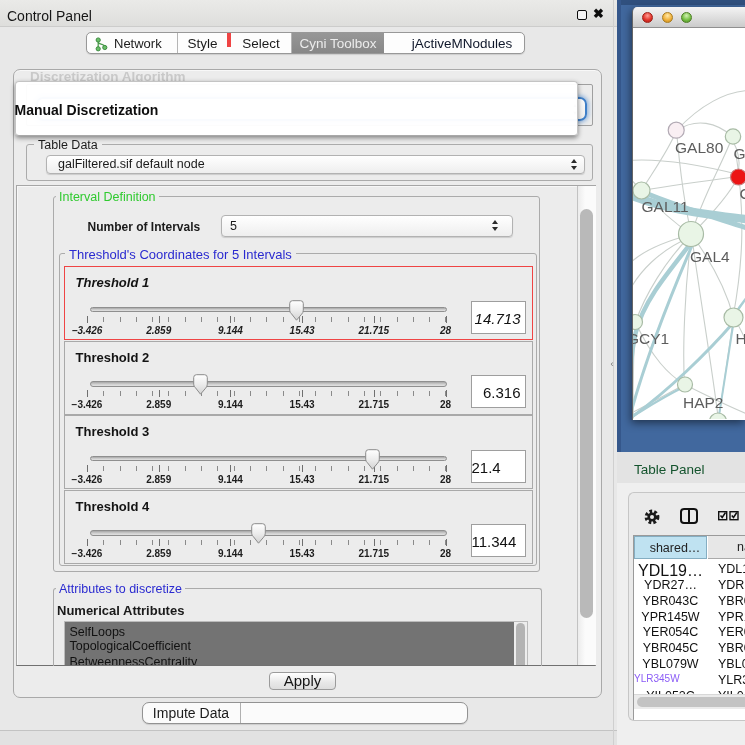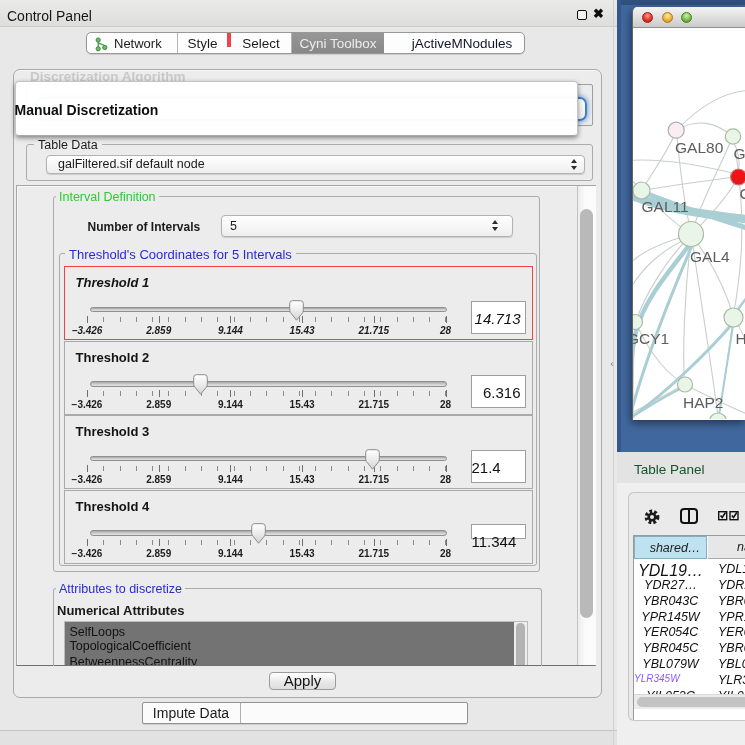--- a/index.html
+++ b/index.html
@@ -171,41 +171,41 @@
   <svg class="abs" style="left:186px;top:32.5px;" width="15" height="21" viewBox="0 0 15 21">
     <defs>
         <linearGradient id="th3" x1="0" y1="0" x2="0" y2="1">
           <stop offset="0" stop-color="#ffffff"></stop>
           <stop offset="0.5" stop-color="#ececec"></stop>
           <stop offset="1" stop-color="#d2d2d2"></stop>
         </linearGradient>
       </defs>
     <path d="M3.5 0.7 H11.5 Q14.3 0.7 14.3 3.5 V10.2 Q14.3 12.6 12.6 14.2 L7.5 20.2 L2.4 13.7 Q0.7 12.6 0.7 10.2 V3.5 Q0.7 0.7 3.5 0.7 Z" fill="url(#th3)" stroke="#8b8b8b" stroke-width="1"></path>
   </svg>
-  <div class="abs" style="left:406px;top:33.5px;width:55px;height:15px;background:#fff;border:1px solid #9e9e9e;line-height:33px;font-size:15px;color:#111;text-align:right;padding-right:19px;">11.344</div>
+  <div class="abs" style="left:406px;top:33.5px;width:55px;height:33px;background:#fff;border:1px solid #9e9e9e;line-height:33px;font-size:15px;color:#111;text-align:right;padding-right:19px;">11.344</div>
 </div>
 
 <div class="abs" style="left:52.5px;top:587.5px;width:489.5px;height:78px;border:1px solid #ababab;border-top-left-radius:3px;border-top-right-radius:3px;border-bottom:none;"></div>
 <div class="abs" style="left:56px;top:581.5px;font-size:12.5px;color:#2a2ad0;background:#ececec;padding:0 3px;">Attributes to discretize</div>
 <div class="abs" style="left:57px;top:602.5px;font-size:13px;font-weight:bold;color:#1a1a1a;">Numerical Attributes</div>
 <div class="abs" style="left:63.5px;top:620.5px;width:464.5px;height:44.5px;background:#737373;border:1px solid #bbbbbb;border-bottom:none;overflow:hidden;">
   <div style="position:absolute;left:5px;top:3px;font-size:12.5px;color:#111;">SelfLoops</div>
   <div style="position:absolute;left:5px;top:17.5px;font-size:12.5px;color:#111;">TopologicalCoefficient</div>
   <div style="position:absolute;left:5px;top:33.5px;font-size:12.5px;color:#111;">BetweennessCentrality</div>
   <div style="position:absolute;right:0;top:0;width:13.5px;height:44.5px;background:#ededed;"></div>
   <div style="position:absolute;right:2px;top:1.5px;width:9.5px;height:60px;background:#b3b3b3;border-radius:5px;"></div>
 </div>
 
 <div class="abs" style="left:269px;top:672px;width:67px;height:17.5px;background:linear-gradient(#ffffff,#e9e9e9 55%,#dddddd);border:1px solid #9b9b9b;border-radius:4px;text-align:center;line-height:16px;font-size:15px;color:#141414;">Apply</div>
 
 <div class="abs" style="left:15px;top:80.5px;width:562.5px;height:55.5px;background:rgba(255,255,255,0.97);border:1px solid #c4c4c4;border-radius:4px;box-shadow:0 2px 5px rgba(0,0,0,0.45);border-bottom-color:#a8a8a8;">
   <div class="abs" style="left:-1.5px;top:20px;font-size:14px;font-weight:bold;color:#0e0e0e;">Manual Discretization</div>
 </div>
 
-<div class="abs" style="left:141.5px;top:702px;width:326px;height:22px;background:#fbfbfb;border:1px solid #929292;border-radius:2px;overflow:hidden;box-shadow:0 1px 1px rgba(0,0,0,0.12);">
+<div class="abs" style="left:141.5px;top:702px;width:326px;height:22px;background:#fbfbfb;border:1px solid #929292;border-radius:7px;overflow:hidden;box-shadow:0 1px 1px rgba(0,0,0,0.12);">
   <div class="abs" style="left:0;top:0;width:98px;height:22px;border-right:1px solid #b0b0b0;text-align:center;line-height:21px;font-size:14px;color:#1b1b1b;">Impute Data</div>
 </div>
 <div class="abs" style="left:0;top:730px;width:617px;height:15px;background:#e2e2e2;border-top:1px solid #c3c3c3;"></div>
 
 <div class="abs" style="left:612.5px;top:0;width:1px;height:745px;background:#cfcfcf;"></div>
 <div class="abs" style="left:610.5px;top:359px;font-size:9px;color:#6f6f6f;">‹</div>
 
 <div class="abs" style="left:617px;top:0;width:128px;height:451.5px;background:#41689e;">
   <div class="abs" style="left:0;top:0;width:128px;height:5px;background:#30507e;"></div>
   <div class="abs" style="left:0;top:0;width:3.5px;height:451.5px;background:#35578b;"></div>
@@ -293,21 +293,21 @@
   </svg>
   <div style="position:absolute;left:51px;top:15px;width:18px;height:16px;border:2.6px solid #111;border-radius:4px;"></div>
   <div style="position:absolute;left:59.4px;top:15px;width:2.4px;height:16px;background:#111;"></div>
   <svg style="position:absolute;left:89px;top:18.5px;" width="22" height="10" viewBox="0 0 22 10">
     <rect x="0.7" y="0.7" width="8" height="8" fill="none" stroke="#111" stroke-width="1.4"></rect>
     <path d="M2.5 4.5 L4.2 6.5 L7.5 1.5" stroke="#111" stroke-width="1.5" fill="none"></path>
     <rect x="12" y="0.7" width="8" height="8" fill="none" stroke="#111" stroke-width="1.4"></rect>
     <path d="M13.8 4.5 L15.5 6.5 L18.8 1.5" stroke="#111" stroke-width="1.5" fill="none"></path>
   </svg>
 
-  <div style="position:absolute;left:4.5px;top:42.5px;width:113px;height:194px;background:#ffffff;border:1px solid #9a9a9a;border-right:none;overflow:hidden;font-style:italic;">
+  <div style="position:absolute;left:4.5px;top:42.5px;width:113px;height:194px;background:#ffffff;border:1px solid #9a9a9a;border-right:none;overflow:hidden;">
     <div style="position:absolute;left:0;top:0;width:73px;height:23px;background:#bfe2f1;border:1px solid #85aec2;text-indent:9px;text-align:center;line-height:22px;font-size:12.5px;color:#222;">shared…</div>
     <div style="position:absolute;left:74px;top:0;width:39px;height:23px;background:#e7e7e7;border-bottom:1px solid #aaa;line-height:22px;font-size:12.5px;color:#222;padding-left:29px;">na</div>
     <div style="position:absolute;left:0;top:26.0px;width:73px;text-align:center;font-size:16px;color:#111;">YDL19…</div>
     <div style="position:absolute;left:84px;top:26.0px;font-size:12.5px;color:#111;white-space:nowrap;">YDL1</div>
     <div style="position:absolute;left:0;top:41.9px;width:73px;text-align:center;font-size:12.5px;color:#111;">YDR27…</div>
     <div style="position:absolute;left:84px;top:41.9px;font-size:12.5px;color:#111;white-space:nowrap;">YDR2</div>
     <div style="position:absolute;left:0;top:57.7px;width:73px;text-align:center;font-size:12.5px;color:#111;">YBR043C</div>
     <div style="position:absolute;left:84px;top:57.7px;font-size:12.5px;color:#111;white-space:nowrap;">YBR0</div>
     <div style="position:absolute;left:0;top:73.5px;width:73px;text-align:center;font-size:12.5px;color:#111;">YPR145W</div>
     <div style="position:absolute;left:84px;top:73.5px;font-size:12.5px;color:#111;white-space:nowrap;">YPR1</div>

